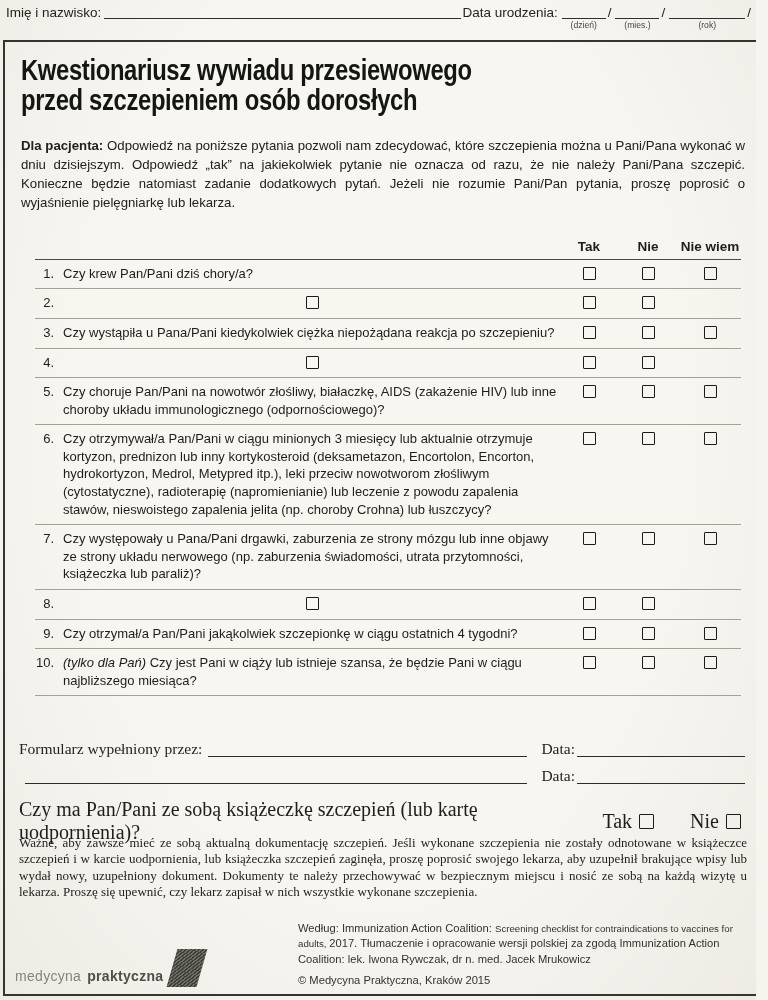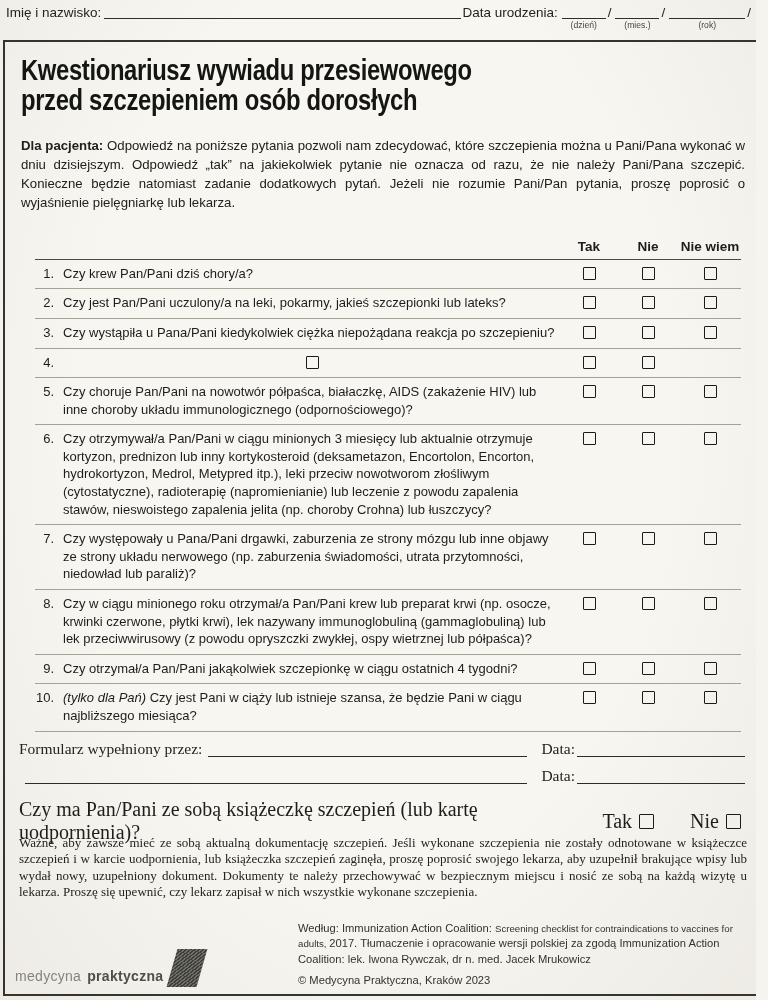--- a/index.html
+++ b/index.html
@@ -144,21 +144,20 @@
         <div class="qcell">
             <span class="cb"></span>
           </div>
         <div class="qcell">
             <span class="cb"></span>
           </div>
       </div>
 
       <div class="qrow">
         <div class="qnum">2.</div>
-        <div class="qtext">Czy jest Pan/Pani uczulony/a na leki, pokarmy, jakieś szczepionki lub lateks?</div>
         <div class="qcell">
             <span class="cb"></span>
           </div>
         <div class="qcell">
             <span class="cb"></span>
           </div>
         <div class="qcell">
             <span class="cb"></span>
           </div>
       </div>
@@ -185,21 +184,21 @@
         <div class="qcell">
             <span class="cb"></span>
           </div>
         <div class="qcell">
             <span class="cb"></span>
           </div>
       </div>
 
       <div class="qrow">
         <div class="qnum">5.</div>
-        <div class="qtext">Czy choruje Pan/Pani na nowotwór półpaśca, białaczkę, AIDS (zakażenie HIV) lub inne choroby układu immunologicznego (odpornościowego)?</div>
+        <div class="qtext">Czy choruje Pan/Pani na nowotwór złośliwy, białaczkę, AIDS (zakażenie HIV) lub inne choroby układu immunologicznego (odpornościowego)?</div>
         <div class="qcell">
             <span class="cb"></span>
           </div>
         <div class="qcell">
             <span class="cb"></span>
           </div>
         <div class="qcell">
             <span class="cb"></span>
           </div>
       </div>
@@ -213,35 +212,34 @@
         <div class="qcell">
             <span class="cb"></span>
           </div>
         <div class="qcell">
             <span class="cb"></span>
           </div>
       </div>
 
       <div class="qrow">
         <div class="qnum">7.</div>
-        <div class="qtext">Czy występowały u Pana/Pani drgawki, zaburzenia ze strony mózgu lub inne objawy ze strony układu nerwowego (np. zaburzenia świadomości, utrata przytomności, niedowład lub paraliż)?</div>
+        <div class="qtext">Czy występowały u Pana/Pani drgawki, zaburzenia ze strony mózgu lub inne objawy ze strony układu nerwowego (np. zaburzenia świadomości, utrata przytomności, książeczka lub paraliż)?</div>
         <div class="qcell">
             <span class="cb"></span>
           </div>
         <div class="qcell">
             <span class="cb"></span>
           </div>
         <div class="qcell">
             <span class="cb"></span>
           </div>
       </div>
 
       <div class="qrow">
         <div class="qnum">8.</div>
-        <div class="qtext">Czy w ciągu minionego roku otrzymał/a Pan/Pani krew lub preparat krwi (np. osocze, krwinki czerwone, płytki krwi), lek nazywany immunoglobuliną (gammaglobuliną) lub lek przeciwwirusowy (z powodu opryszczki zwykłej, ospy wietrznej lub półpaśca)?</div>
         <div class="qcell">
             <span class="cb"></span>
           </div>
         <div class="qcell">
             <span class="cb"></span>
           </div>
         <div class="qcell">
             <span class="cb"></span>
           </div>
       </div>
@@ -304,17 +302,17 @@
     <p class="note serif">Ważne, aby zawsze mieć ze sobą aktualną dokumentację szczepień. Jeśli wykonane szczepienia nie zostały odnotowane w książeczce szczepień i w karcie uodpornienia, lub książeczka szczepień zaginęła, proszę poprosić swojego lekarza, aby uzupełnił brakujące wpisy lub wydał nowy, uzupełniony dokument. Dokumenty te należy przechowywać w bezpiecznym miejscu i nosić ze sobą na każdą wizytę u lekarza. Proszę się upewnić, czy lekarz zapisał w nich wszystkie wykonane szczepienia.</p>
 
     <div class="logo">
       <span class="logo-w1">medycyna</span>
       <span class="logo-w2">praktyczna</span>
       <span class="logo-mark"></span>
     </div>
 
     <div class="credits">
       <div><span>Według: Immunization Action Coalition: </span><span class="small">Screening checklist for contraindications to vaccines for adults, </span><span>2017. Tłumaczenie i opracowanie wersji polskiej za zgodą Immunization Action Coalition: lek. Iwona Rywczak, dr n. med. Jacek Mrukowicz</span></div>
-      <div class="copyright">© Medycyna Praktyczna, Kraków 2023</div>
+      <div class="copyright">© Medycyna Praktyczna, Kraków 2015</div>
     </div>
 
   </div>
 </div>
 
 </body></html>

